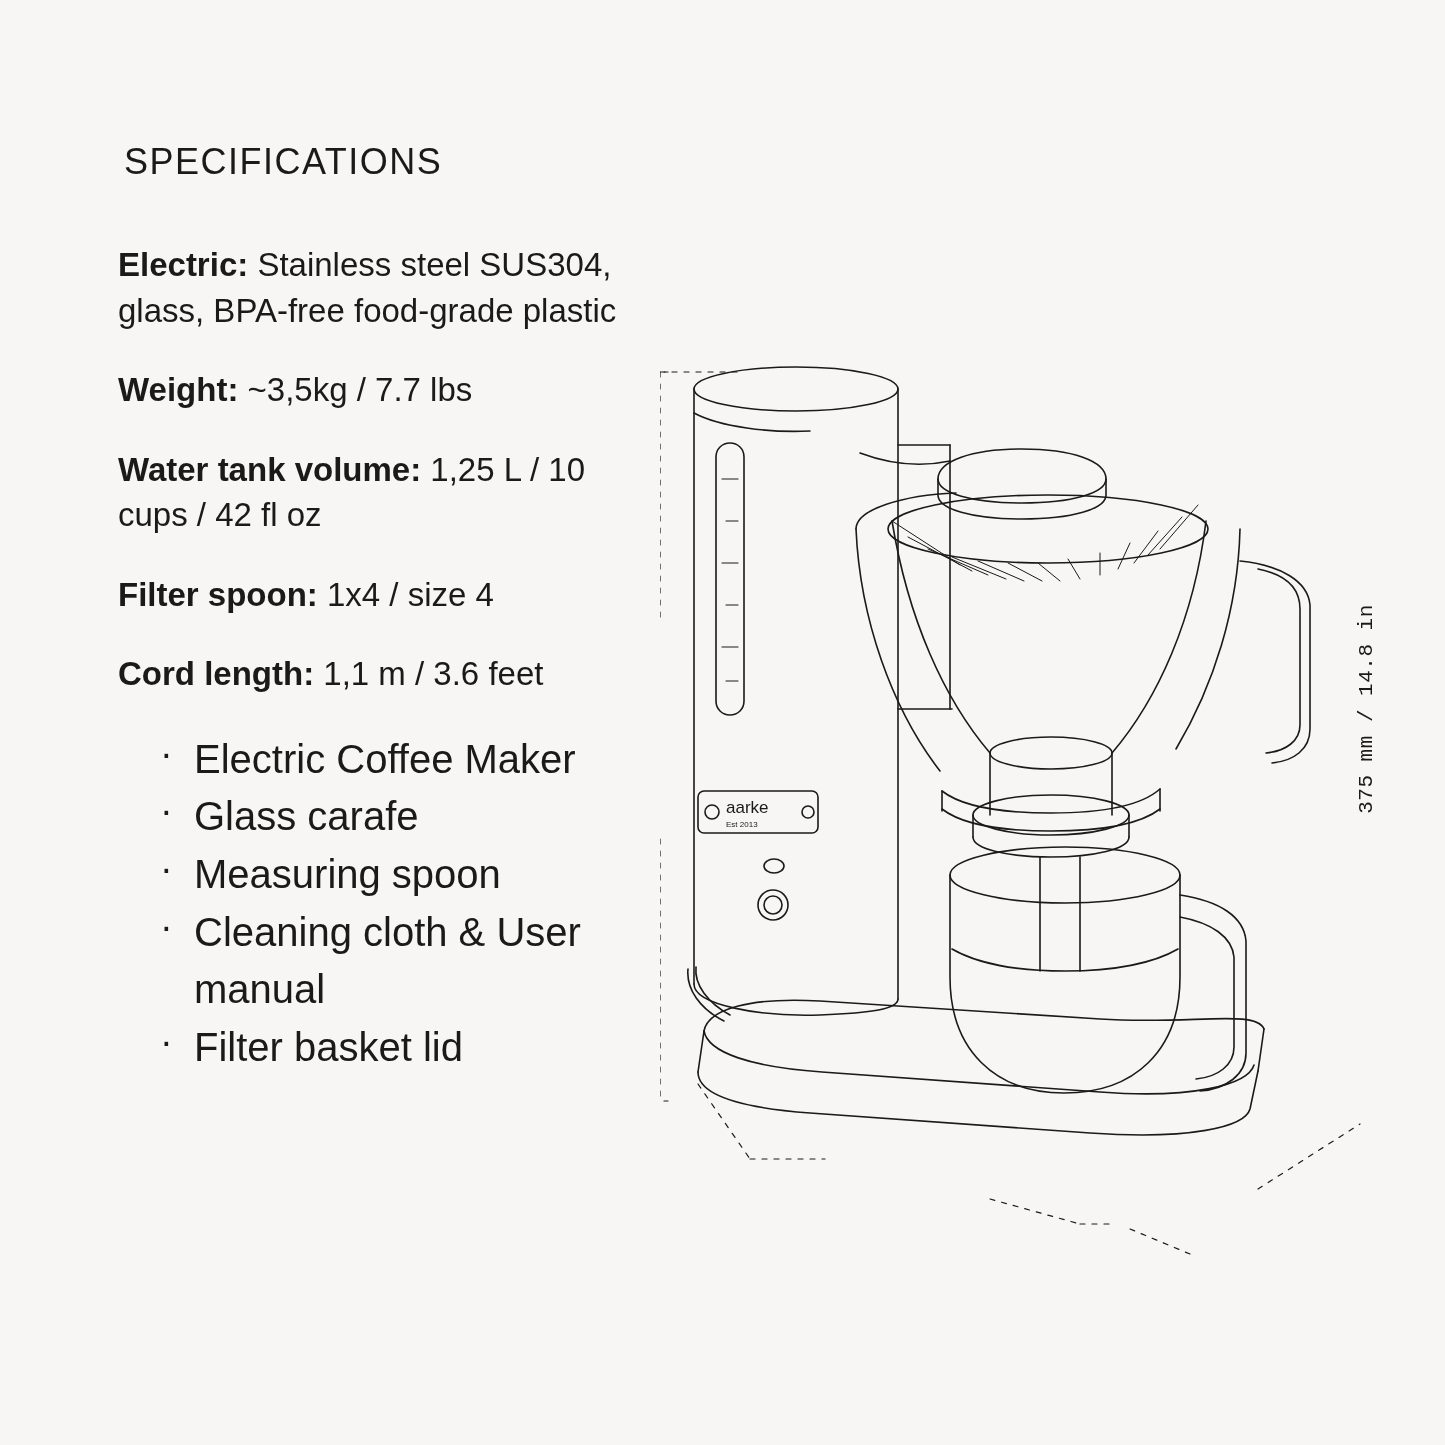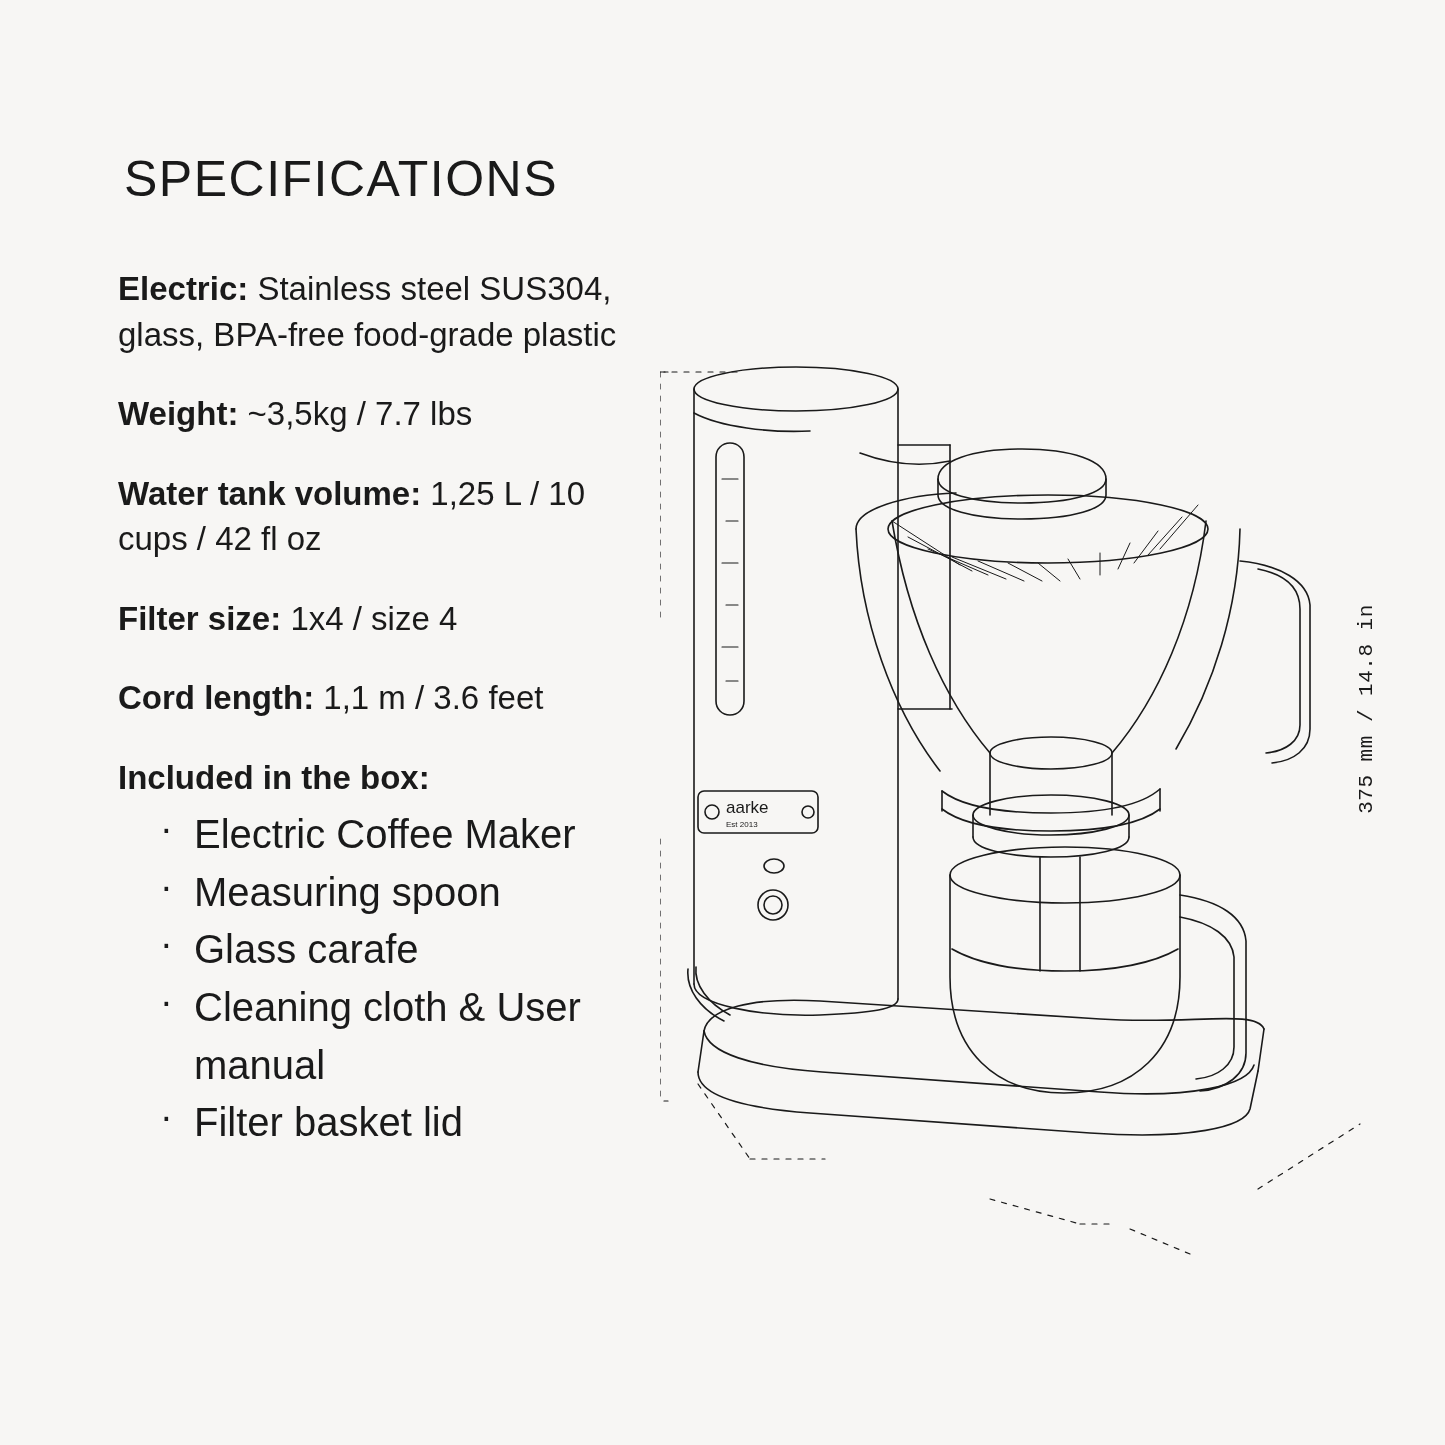--- a/index.html
+++ b/index.html
@@ -20,24 +20,24 @@
     inset: 0;
     display: flex;
   }
   
   .spec-column {
     width: 660px;
     padding: 140px 0 0 118px;
     box-sizing: border-box;
   }
   .spec-title {
-    font-size: 50px;
+    font-size: 36px;
     letter-spacing: 1.5px;
     font-weight: 400;
-    margin: 14px 0 62px 6px;
+    margin: 4px 0 62px 6px;
     line-height: 1;
   }
   .spec-block {
     margin-bottom: 34px;
     font-size: 33px;
     line-height: 1.38;
     max-width: 530px;
   }
   .spec-block .label {
     font-weight: 700;
@@ -105,33 +105,32 @@
 
     <div class="spec-block">
       <span class="label">Weight:</span><span class="value"> ~3,5kg / 7.7 lbs</span>
     </div>
 
     <div class="spec-block">
       <span class="label">Water tank volume:</span><span class="value"> 1,25 L / 10 cups / 42 fl oz</span>
     </div>
 
     <div class="spec-block">
-      <span class="label">Filter size:</span><span class="value"> 1x4 / size 4</span>
+      <span class="label">Filter spoon:</span><span class="value"> 1x4 / size 4</span>
     </div>
 
     <div class="spec-block">
       <span class="label">Cord length:</span><span class="value"> 1,1 m / 3.6 feet</span>
     </div>
 
     <div class="spec-block">
-      <span class="label">Included in the box:</span>
       <ul class="box-list">
         <li>Electric Coffee Maker</li>
+        <li>Glass carafe</li>
         <li>Measuring spoon</li>
-        <li>Glass carafe</li>
         <li>Cleaning cloth &amp; User manual</li>
         <li>Filter basket lid</li>
       </ul>
     </div>
   </div>
 
   <div class="drawing-column">
 
     <svg class="drawing" viewBox="0 0 785 1445" xmlns="http://www.w3.org/2000/svg">
       <g fill="none" stroke="#1a1a1a" stroke-width="1.6" stroke-linejoin="round" stroke-linecap="round">

